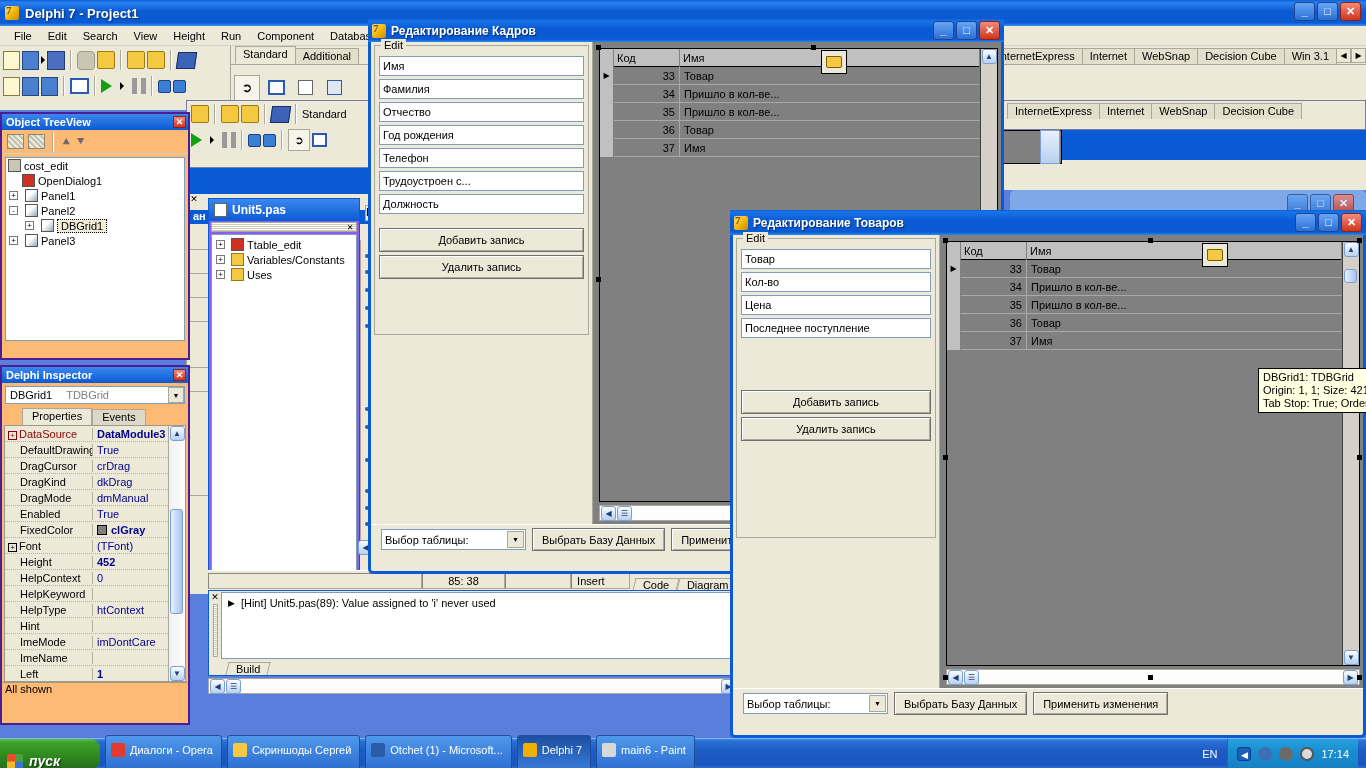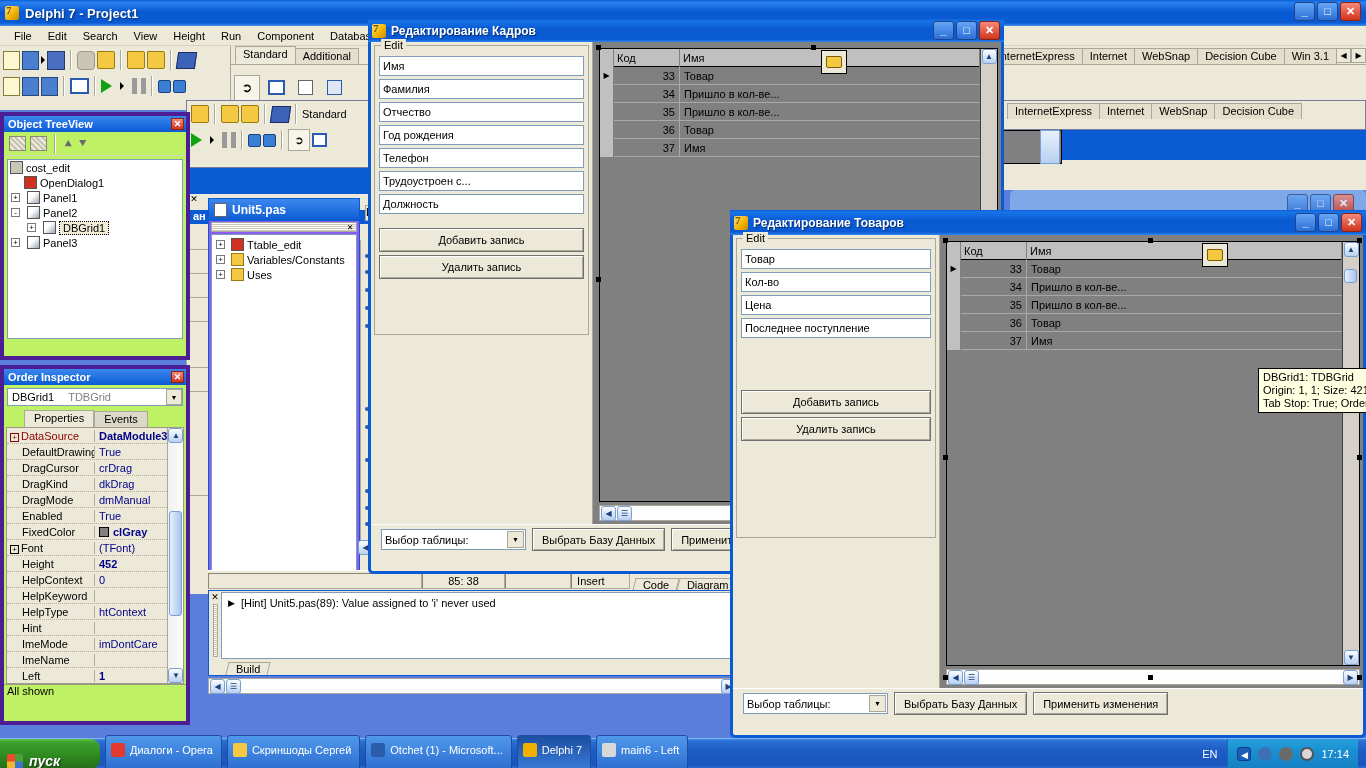--- a/index.html
+++ b/index.html
@@ -82,21 +82,21 @@
   .pal-tabs{ height:18px; display:flex; align-items:flex-end; font-size:11px; padding-left:4px; overflow:hidden;}
   .pal-tab{ padding:1px 7px 2px 7px; border:1px solid #aca899; border-bottom:none;
             background:#e3dfcc; margin-right:-1px; white-space:nowrap;}
   .pal-tab.active{ background:#ece9d8; border-bottom:1px solid #ece9d8; padding-bottom:3px;}
   .pal-body{ flex:1; border-top:1px solid #aca899; background:#ece9d8; display:flex; align-items:center; padding-left:3px; gap:3px;}
   .pal-item{width:26px;height:26px;border:1px solid #ece9d8;display:flex;align-items:center;justify-content:center;}
   .pal-item.sel{border:1px solid #aca899;background:#f7f5ea;}
   .scrollarrows{display:flex;align-items:flex-end;padding-bottom:1px;}
   .sa{width:15px;height:15px;border:1px solid #aca899;background:#ece9d8;display:flex;align-items:center;justify-content:center;font-size:8px;}
   
-  .panel{ position:absolute; background:#bef264; border:4px solid #4c1d95; }
+  .panel{ position:absolute; background:#fdba74; border:2px solid #4c1d95; }
   .panel-title{
     height:16px; background:linear-gradient(180deg,#3c87ee,#0a5ad4);
     color:#fff;font-weight:bold;font-size:11px;display:flex;align-items:center;
     padding-left:4px;
   }
   .panel-x{ margin-left:auto;margin-right:2px;width:13px;height:12px;
     background:linear-gradient(180deg,#f58a7a,#d0341c);border:1px solid #8f2110;
     color:#fff;font-size:9px;font-weight:bold;display:flex;align-items:center;justify-content:center;}
   
   .tree-toolbar{height:24px;display:flex;align-items:center;gap:4px;padding:0 5px;border-bottom:1px solid #d6d3c4;}
@@ -379,21 +379,21 @@
       <span class="texp">+</span>
       <span style="width:4px"></span>
       <span class="tico comp"></span>
       <span>Panel3</span>
     </div>
   </div>
 </div>
 
 <div class="panel" style="left:0;top:365px;width:190px;height:360px">
   <div class="panel-title">
-    <span>Order Inspector</span>
+    <span>Delphi Inspector</span>
     <span class="panel-x">✕</span>
   </div>
   <div class="oi-combo">
     <span>DBGrid1</span>
     <span class="ty">TDBGrid</span>
     <span class="dd">▼</span>
   </div>
   <div class="oi-tabs">
     <div class="oi-tab active">Properties</div>
     <div class="oi-tab">Events</div>
@@ -776,21 +776,21 @@
       <div class="tbitem">
         <span class="tbico" style="background: rgb(42, 92, 170);"></span>
         <span>Otchet (1) - Microsoft...</span>
       </div>
       <div class="tbitem active">
         <span class="tbico" style="background: rgb(240, 176, 0);"></span>
         <span>Delphi 7</span>
       </div>
       <div class="tbitem">
         <span class="tbico" style="background: rgb(216, 216, 216);"></span>
-        <span>main6 - Left</span>
+        <span>main6 - Paint</span>
       </div>
     </div>
   <div id="tray">
     <span class="lang">EN</span>
     <div id="traybg">
       <span class="trayico" style="background:#1c5fb8;border:1px solid #0a3f88;border-radius:3px;color:#fff;font-size:9px;text-align:center;line-height:14px">◀</span>
       <span class="trayico" style="background:#3d6fb5"></span>
       <span class="trayico" style="background:#6a6a6a"></span>
       <span class="trayico" style="background:#d9d9d9;border:2px solid #555"></span>
       <span id="clock">17:14</span>

